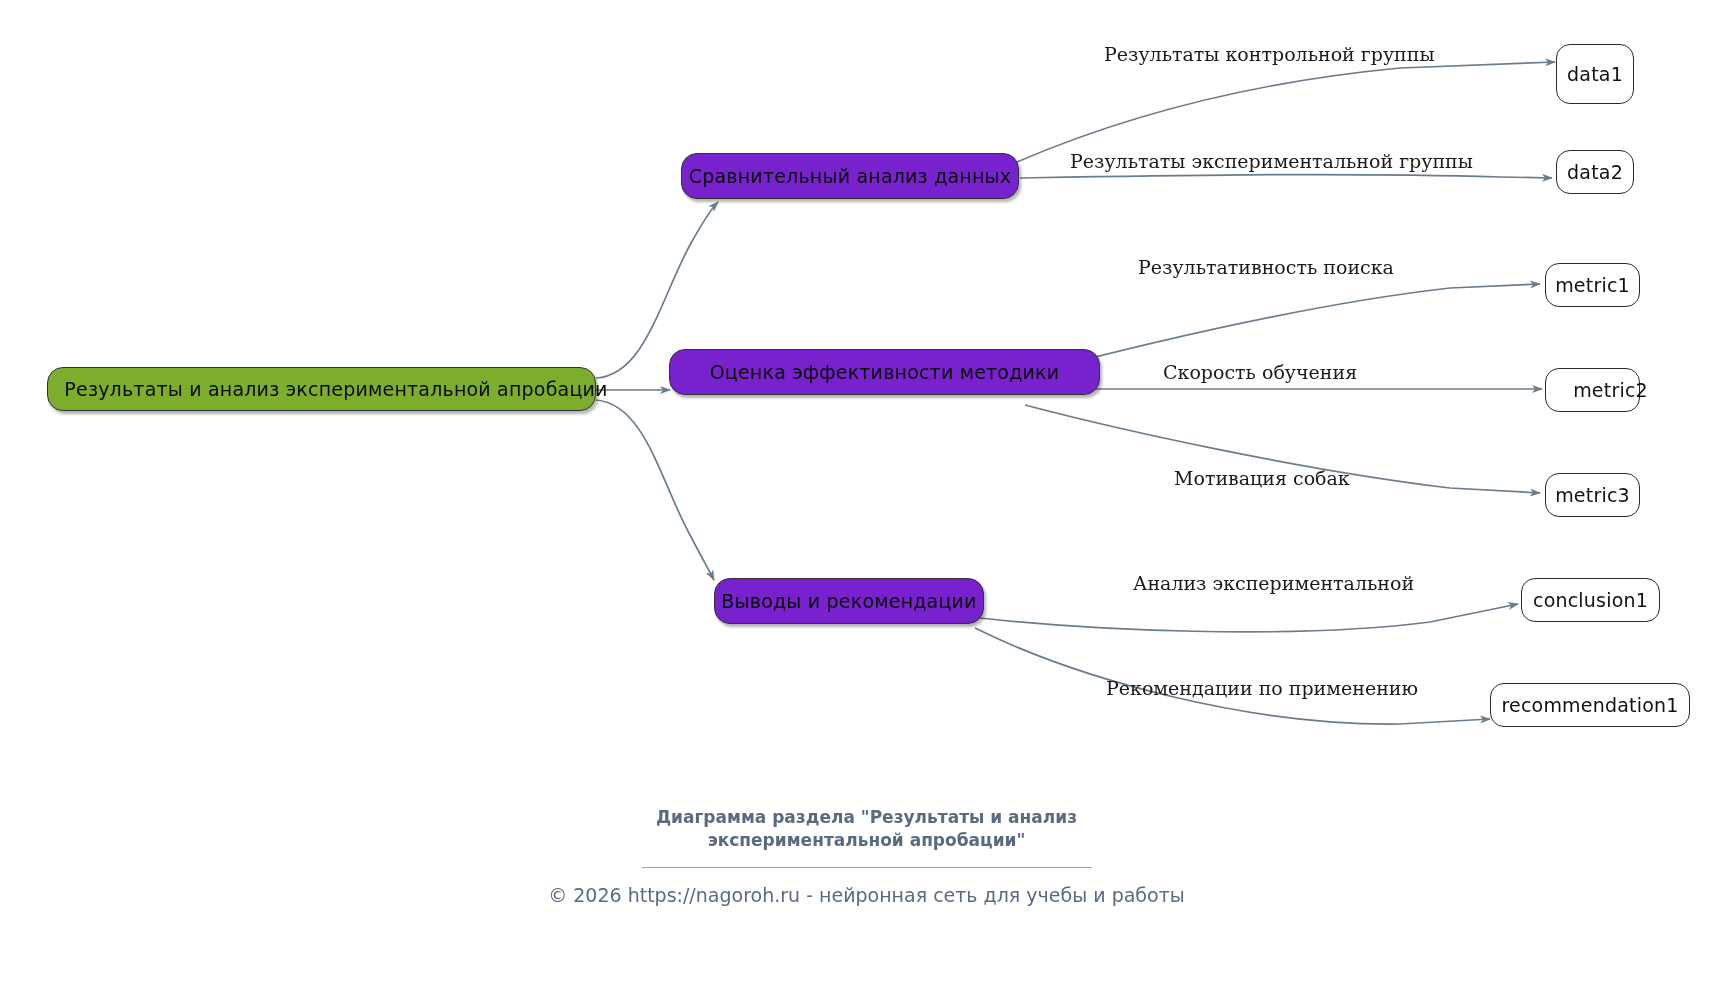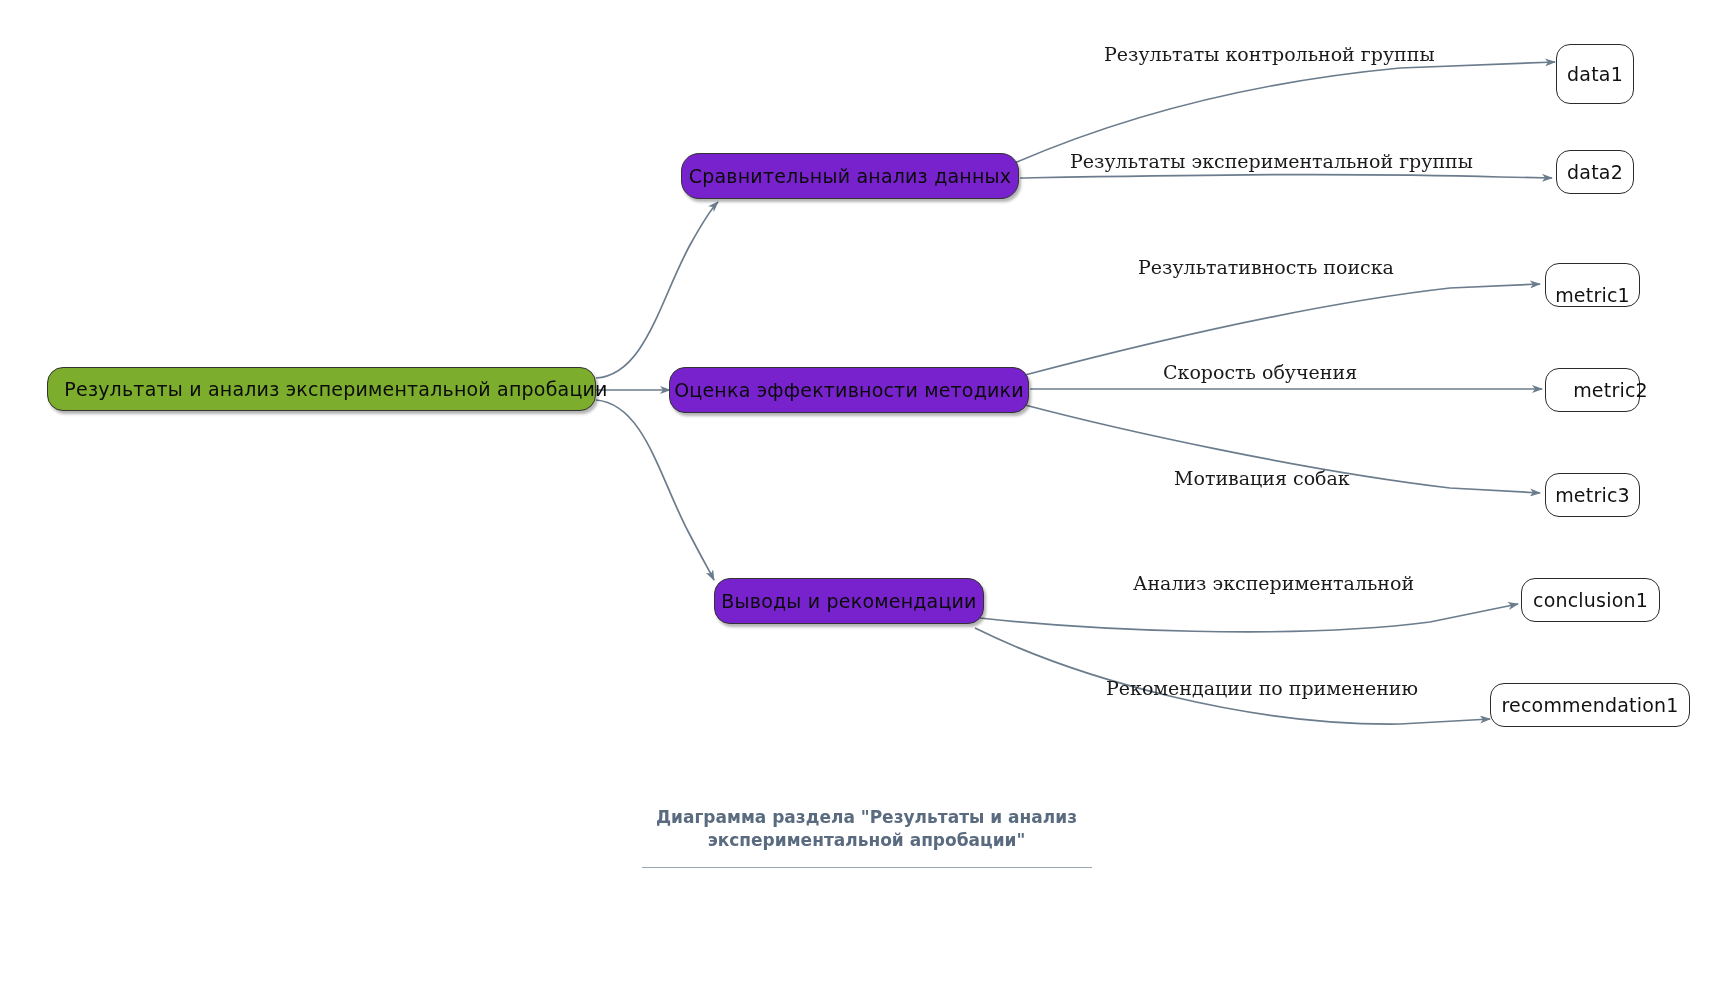--- a/index.html
+++ b/index.html
@@ -125,41 +125,41 @@
 
       <path d="M980,618 C1090,630 1290,640 1430,622 L1518,604"></path>
       <path d="M975,628 C1080,680 1250,726 1400,724 L1490,719"></path>
     </g>
   </svg>
 
   <div class="node node-root" style="left:47px; top:367px; width:549px; height:44px;padding-left:29px;">
     <span>Результаты и анализ экспериментальной апробации</span>
   </div>
 
-  <div class="node node-branch" style="left:681px; top:153px; width:338px; height:46px;border-radius:18px;">
+  <div class="node node-branch" style="left:681px; top:153px; width:338px; height:46px;">
     <span>Сравнительный анализ данных</span>
   </div>
 
-  <div class="node node-branch" style="left:669px; top:367px; width:360px; height:46px;">
+  <div class="node node-branch" style="left:669px; top:349px; width:431px; height:46px;">
     <span>Оценка эффективности методики</span>
   </div>
 
   <div class="node node-branch" style="left:714px; top:578px; width:270px; height:46px;">
     <span>Выводы и рекомендации</span>
   </div>
 
   <div class="node node-leaf" style="left:1556px; top:44px; width:78px; height:60px;">
     <span>data1</span>
   </div>
 
   <div class="node node-leaf" style="left:1556px; top:150px; width:78px; height:44px;">
     <span>data2</span>
   </div>
 
-  <div class="node node-leaf" style="left:1545px; top:263px; width:95px; height:44px;align-items:flex-end;">
+  <div class="node node-leaf" style="left:1545px; top:263px; width:95px; height:44px;">
     <span>metric1</span>
   </div>
 
   <div class="node node-leaf" style="left:1545px; top:368px; width:95px; height:44px;padding-left:36px;">
     <span>metric2</span>
   </div>
 
   <div class="node node-leaf" style="left:1545px; top:473px; width:95px; height:44px;">
     <span>metric3</span>
   </div>
@@ -187,13 +187,14 @@
   <div class="edge-label" style="left:1106px; top:677px;">Рекомендации по применению</div>
 
 </div>
 
 <div id="footer">
   <div id="footer-title">
     <span>Диаграмма раздела "Результаты и анализ</span><br>
     <span>экспериментальной апробации"</span>
   </div>
   <div id="footer-rule"></div>
+  <div id="footer-copyright">© 2026 https://nagoroh.ru - нейронная сеть для учебы и работы</div>
 </div>
 
 </body></html>

